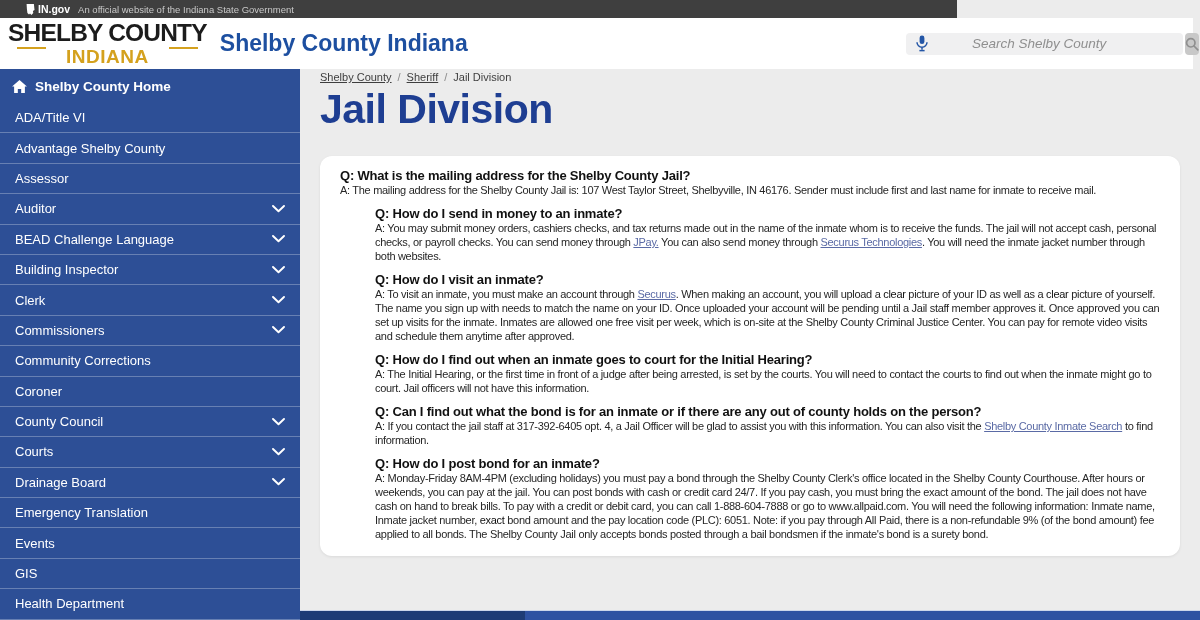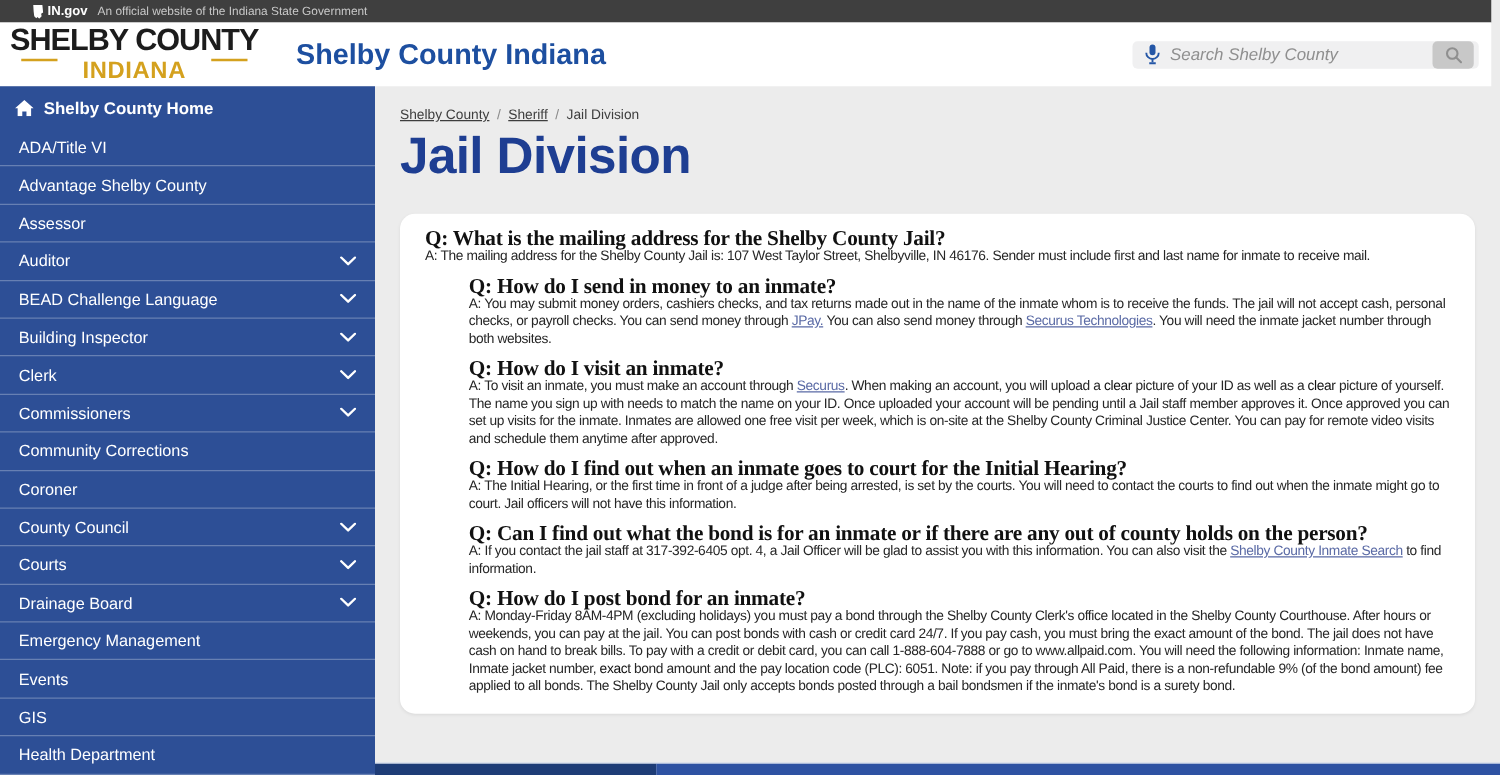--- a/index.html
+++ b/index.html
@@ -1,64 +1,64 @@
 <!DOCTYPE html>
 <html><head>
 <meta charset="utf-8">
 <style>
   * { margin:0; padding:0; box-sizing:border-box; }
   html,body { width:1200px; height:620px; overflow:hidden; }
   body { font-family:"Liberation Sans", sans-serif; background:#ececec; }
   .stage { position:relative; width:1200px; height:620px; overflow:hidden; background:#ececec; }
 
   
-  .topbar { position:absolute; top:0; left:0; width:1193px; height:18px; background:#3f3f3f;
+  .topbar { position:absolute; top:0; left:0; width:957px; height:18px; background:#3f3f3f;
             display:flex; align-items:center; justify-content:space-between; padding:0 10px 0 26px; }
   .topbar-left { display:flex; align-items:center; gap:8px; }
   .ingov { display:flex; align-items:center; gap:3px; color:#fff; font-weight:bold; font-size:10.5px; }
   .official { color:#c9c9c9; font-size:9.5px; }
   .topbar-right { display:flex; align-items:center; gap:24px; }
   .util-link { display:flex; align-items:center; gap:5px; color:#dcdcdc; font-size:9.5px; cursor:pointer;margin-top:44px; }
 
   
   .header { position:absolute; top:18px; left:0; width:1193px; height:51px; background:#fff;
             display:flex; align-items:center; padding:0 10px 0 8px; }
   .logo { display:flex; flex-direction:column; align-items:center; line-height:1; }
   .logo-top { font-size:24.5px; font-weight:bold; letter-spacing:-0.8px; color:#1c1c1c; }
   .logo-bottom { display:flex; align-items:flex-start; gap:20px; margin-top:1px; }
   .gold-line { width:29px; height:2.5px; background:#d4a11e; }
   .logo-indiana { font-size:19px; font-weight:bold; color:#d4a11e; letter-spacing:0.5px; }
-  .site-title { font-size:23px; font-weight:bold; color:#1d4fa0; margin-left:30px; }
+  .site-title { font-size:23px; font-weight:bold; color:#1d4fa0; margin-left:13px; }
   .search-wrap { margin-left:auto; width:277px; height:22px; background:#f0f0f1; border-radius:4px;
-                 display:flex; align-items:center; padding:0 4px 0 10px; }
+                 display:flex; align-items:center; padding:0 4px 0 10px;gap:36px; }
   .search-input { flex:1; border:none; outline:none; background:transparent; font-size:13.5px;
                   color:#555; margin-left:8px; font-family:"Liberation Sans", sans-serif; }
   .search-input::placeholder { font-style:italic; color:#8f8f8f; }
   .search-btn { width:33px; height:22px; background:#c8c8c8; border:none; border-radius:4px;
                 display:flex; align-items:center; justify-content:center; cursor:pointer; }
 
   
   .sidebar { position:absolute; top:69px; left:0; width:300px; height:551px; background:#2d4f96; overflow:hidden; }
   .side-home { height:34px; display:flex; align-items:center; gap:8px; padding:0 12px; color:#fff;
                font-weight:bold; font-size:13.5px; cursor:pointer; }
   .side-item { height:30.4px; display:flex; align-items:center; justify-content:space-between;
                padding:0 15px; border-bottom:1px solid rgba(255,255,255,0.28); cursor:pointer; }
   .side-label { color:#fff; font-size:13px;text-align:right; }
   .chev { display:flex; align-items:center; }
 
   
-  .main { position:absolute; top:69px; left:300px; width:893px; height:541px; padding:17px 0 0 20px; }
+  .main { position:absolute; top:69px; left:300px; width:893px; height:541px; padding:2px 0 0 20px; }
   .breadcrumb { font-size:11px; color:#3e3e3e; }
   .breadcrumb a { color:#3e3e3e; text-decoration:underline; cursor:pointer; }
   .crumb-sep { color:#8a8a8a; margin:0 6px; }
   .page-title { font-size:41px; font-weight:bold; color:#1e3e92; letter-spacing:-0.5px; margin-top:3px; }
   .card { width:860px; background:#fff; border-radius:12px; margin-top:23px;
           padding:13px 20px 15px 20px; box-shadow:0 1px 3px rgba(0,0,0,0.08); }
   .qa + .qa { margin-top:10px;margin-left:35px; }
-  .q { font-size:17px; font-weight:bold; color:#111; line-height:14px; letter-spacing:-0.2px;font-family:Liberation Serif, serif; }
+  .q { font-size:13px; font-weight:bold; color:#111; line-height:14px; letter-spacing:-0.2px; }
   .a { font-size:11px; color:#262626; line-height:14px; letter-spacing:-0.3px; }
   .a a { color:#5a6aa5; text-decoration:underline; cursor:pointer; }
   .a strong { font-weight:normal; color:#111; }
 
   
   .footer-strip { position:absolute; bottom:0; left:300px; width:900px; height:10px; display:flex;
                   border-top:1px solid #ccd6ea; z-index:5; }
   .footer-navy { width:225px; height:100%; background:#1e3c76; }
   .footer-blue { flex:1; height:100%; background:#2e52a2; }
 </style>
@@ -215,21 +215,21 @@
         </div>
         <div class="side-item">
           <span class="side-label">Drainage Board</span>
           <span class="chev">
             <svg width="13" height="8" viewBox="0 0 13 8">
               <path d="M1 1 L6.5 6.3 L12 1" stroke="#fff" stroke-width="1.9" fill="none" stroke-linecap="round" stroke-linejoin="round"></path>
             </svg>
           </span>
         </div>
         <div class="side-item">
-          <span class="side-label">Emergency Management</span>
+          <span class="side-label">Emergency Translation</span>
         </div>
         <div class="side-item">
           <span class="side-label">Events</span>
         </div>
         <div class="side-item">
           <span class="side-label">GIS</span>
         </div>
         <div class="side-item">
           <span class="side-label">Health Department</span>
         </div>

